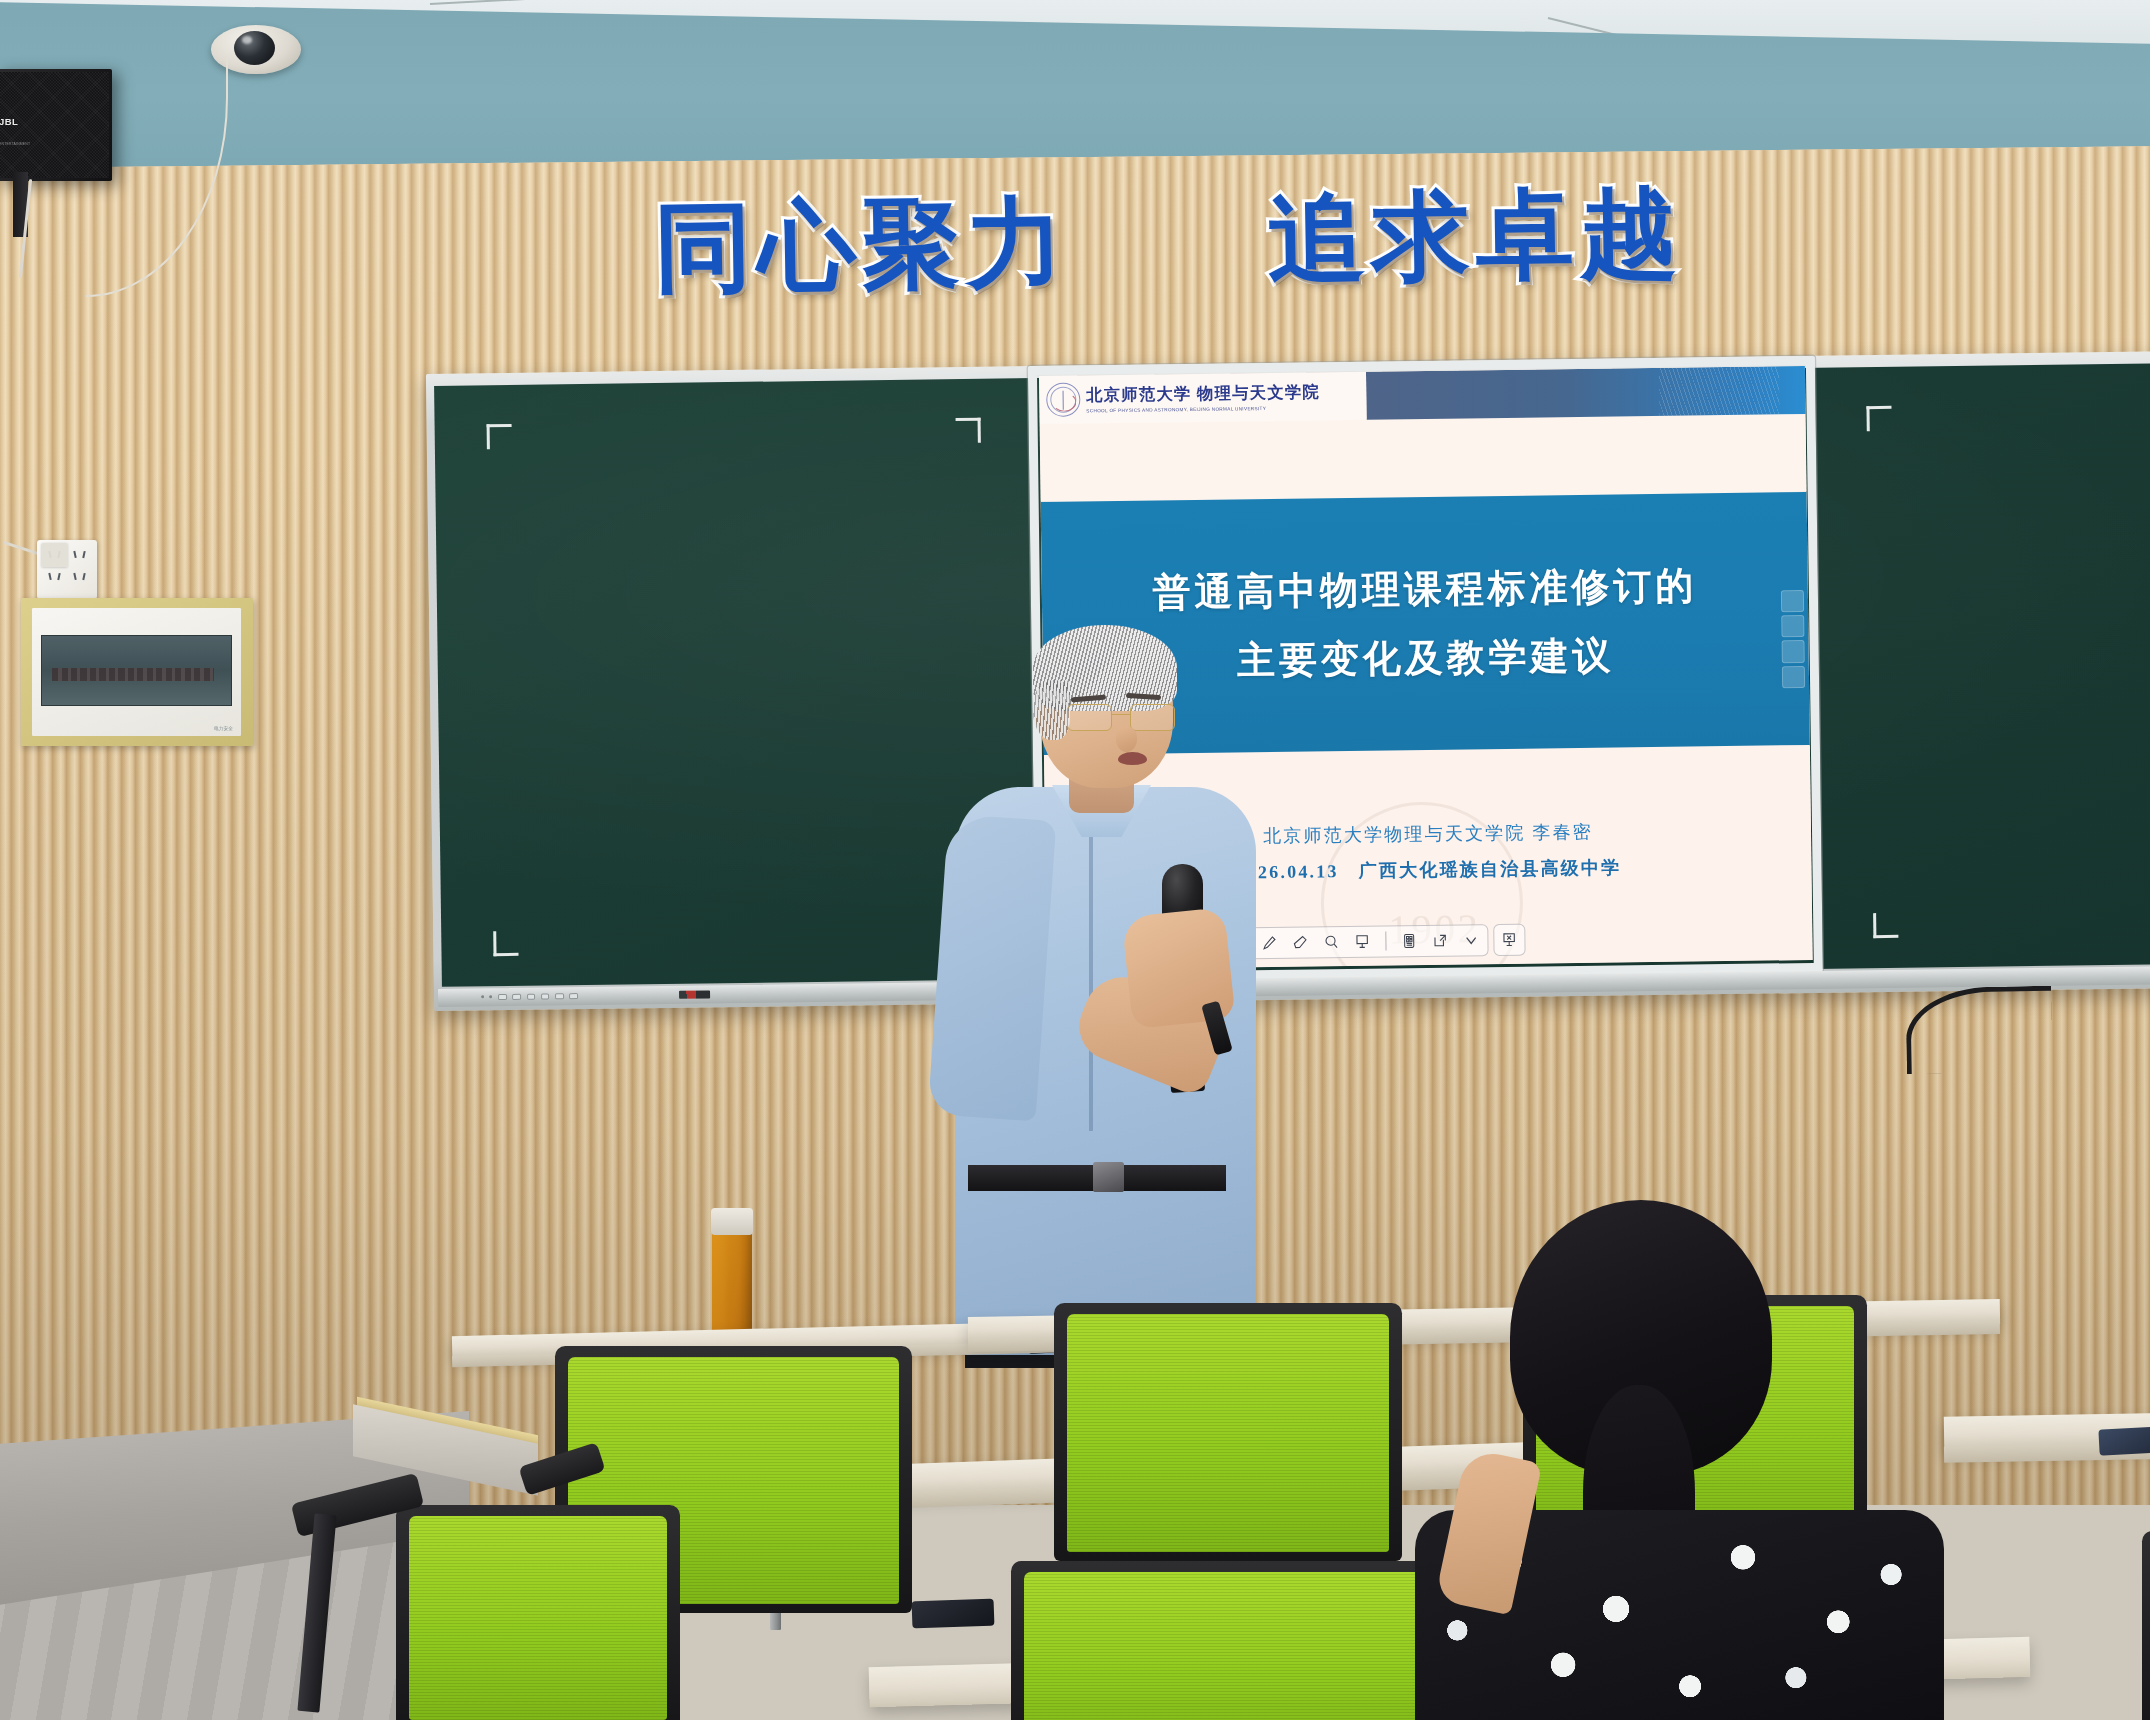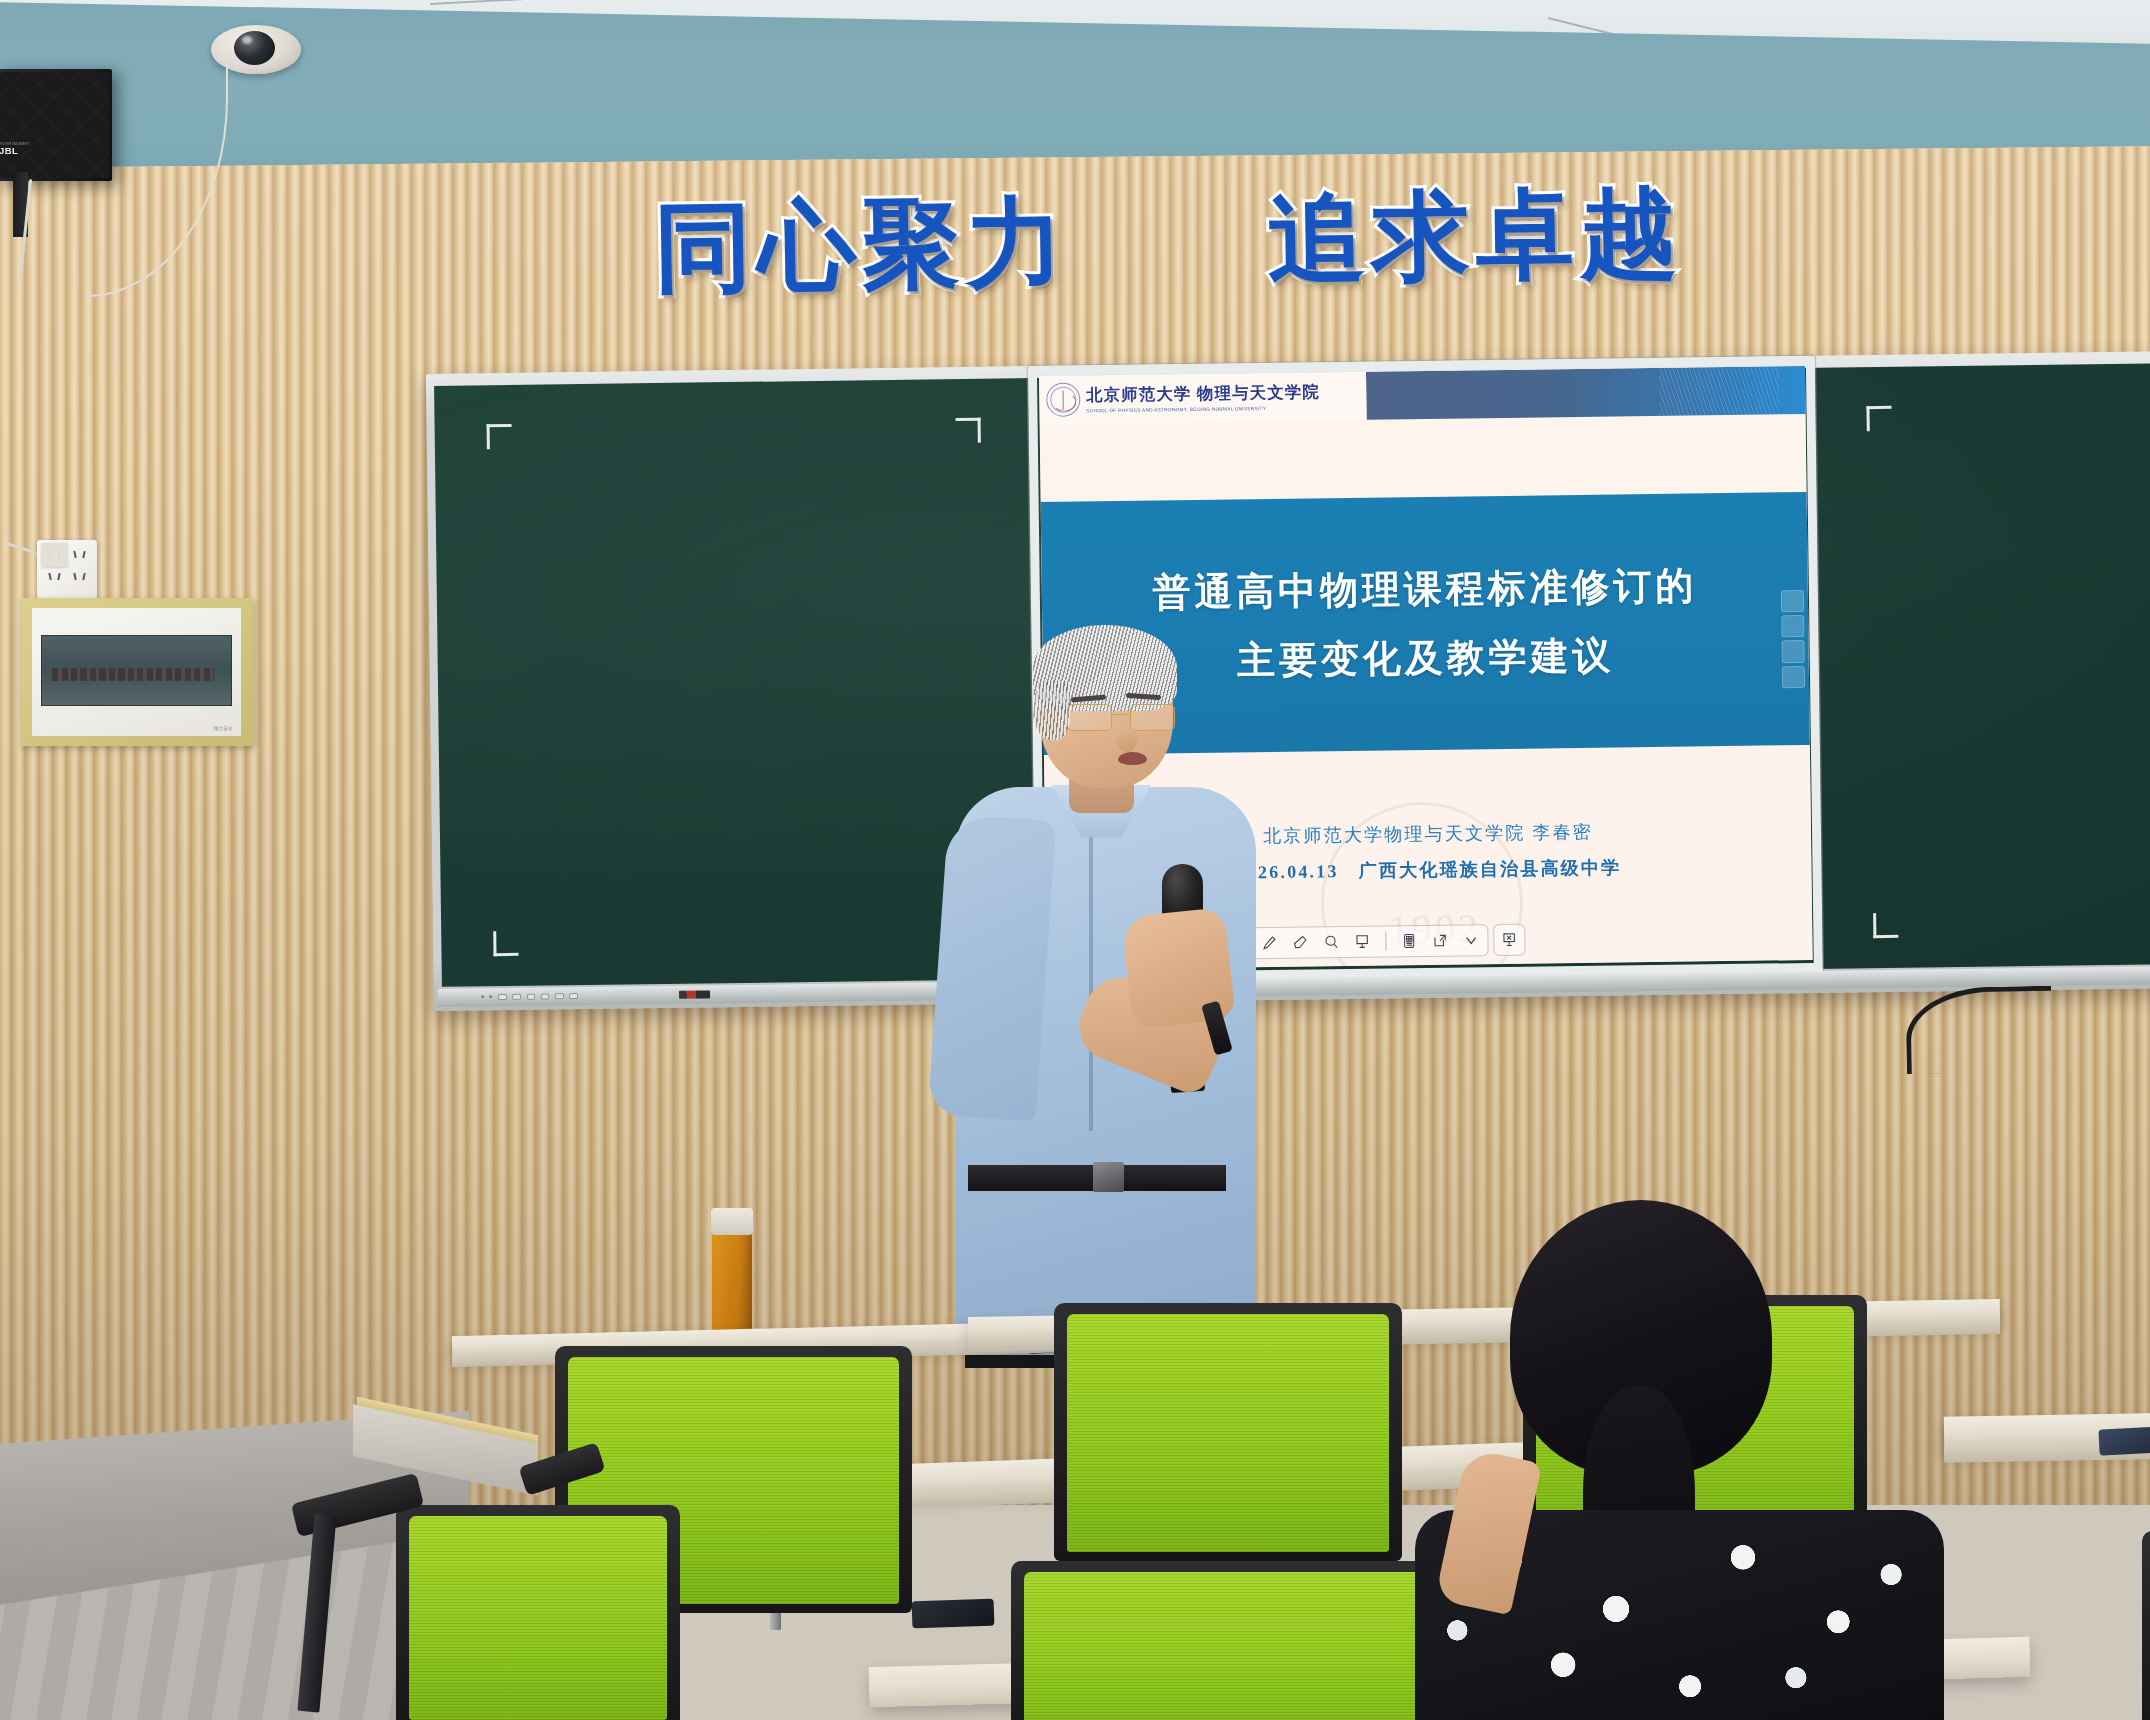--- a/index.html
+++ b/index.html
@@ -57,21 +57,21 @@
   }
   .jbl .mesh {
     position:absolute; inset:2.6px;
     background:
       repeating-linear-gradient(45deg, rgba(255,255,255,0.045) 0 0.9px, transparent 0.9px 2.2px),
       repeating-linear-gradient(-45deg, rgba(255,255,255,0.035) 0 0.9px, transparent 0.9px 2.2px),
       #141416;
     border-radius:1.3px;
   }
   .jbl .brand {
-    position:absolute; left:3.4px; top:76px;
+    position:absolute; left:3.4px; top:47px;
     color:#e9e9ea; font-size:9.5px; font-weight:bold; letter-spacing:0.4px;
     font-family:"Liberation Sans", sans-serif;
   }
   .jbl .brand-sub {
     position:absolute; left:3.4px; top:73px;
     color:#8d8d90; font-size:3.4px; letter-spacing:0.2px;
   }
   .jbl-arm {
     position:absolute; left:13px; top:172px; width:14.6px; height:65px;
     background:linear-gradient(90deg,#1b1b1e,#303034);

